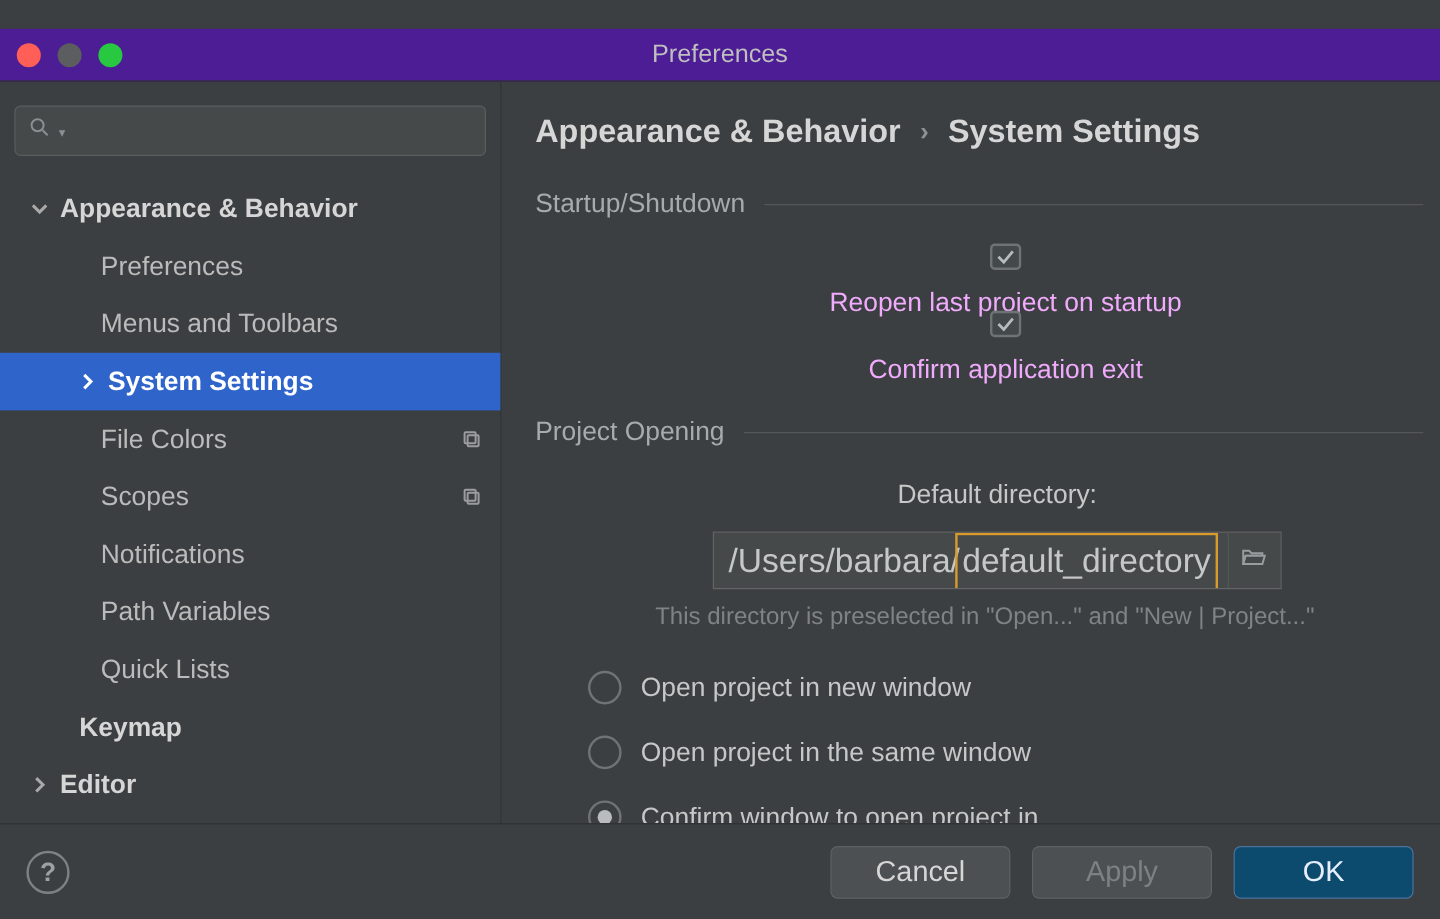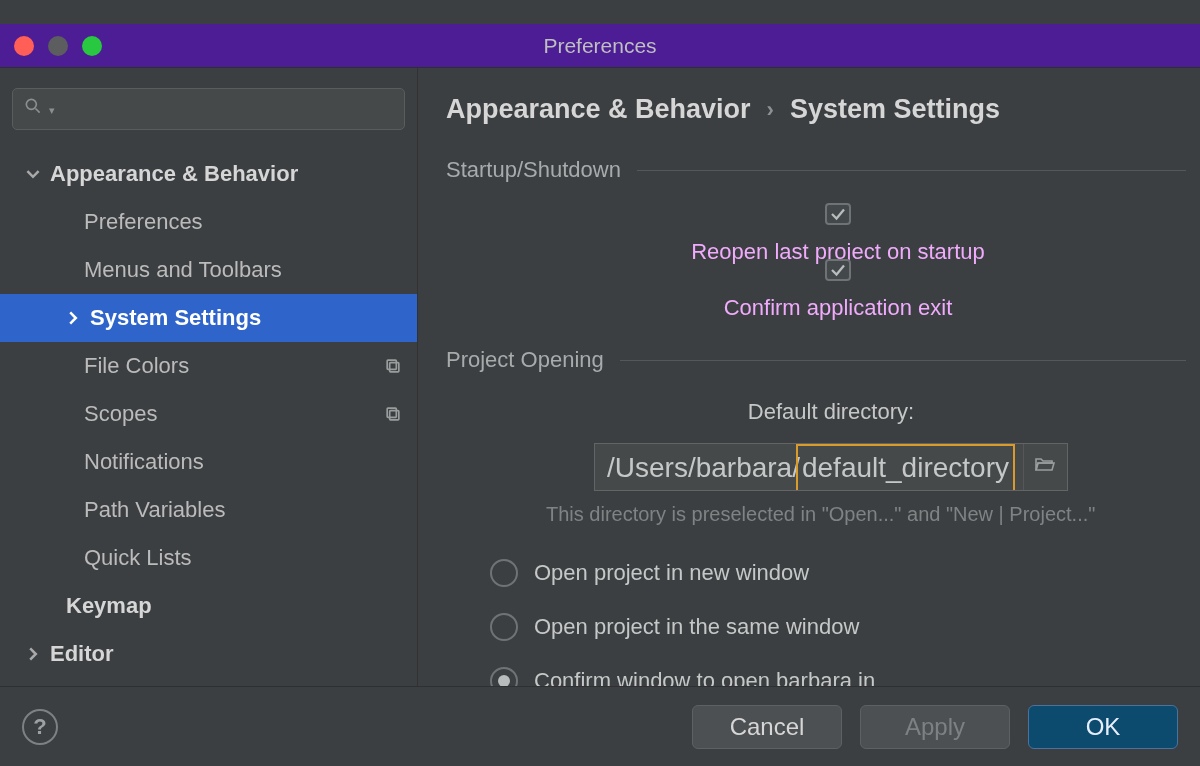--- a/index.html
+++ b/index.html
@@ -320,21 +320,21 @@
             <span>Open project in new window</span>
           </div>
           <div class="radio-row">
             <span class="radio"></span>
             <span>Open project in the same window</span>
           </div>
           <div class="radio-row">
             <span class="radio selected">
                 <span class="dot"></span>
               </span>
-            <span>Confirm window to open barbara in</span>
+            <span>Confirm window to open project in</span>
           </div>
         </div>
       </div>
 
     </div>
   </div>
 
   <div class="footer">
     <span class="help-circle">
       <span>?</span>

